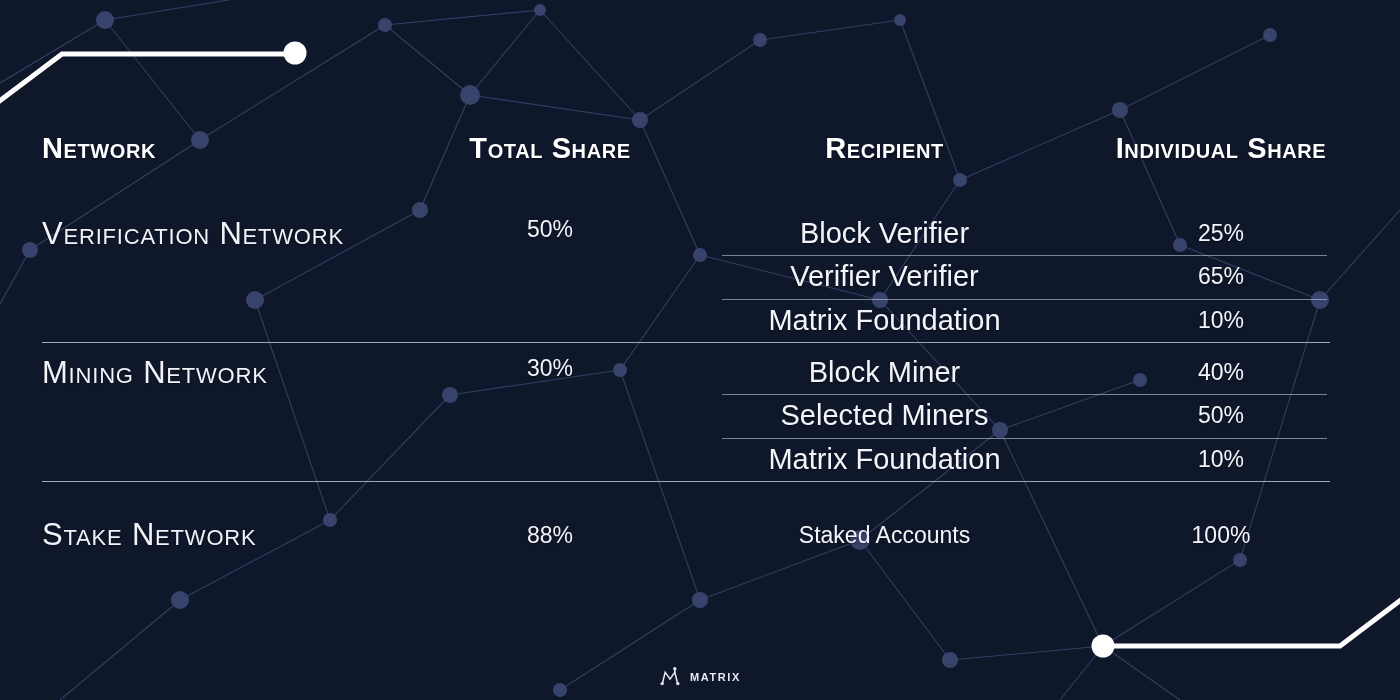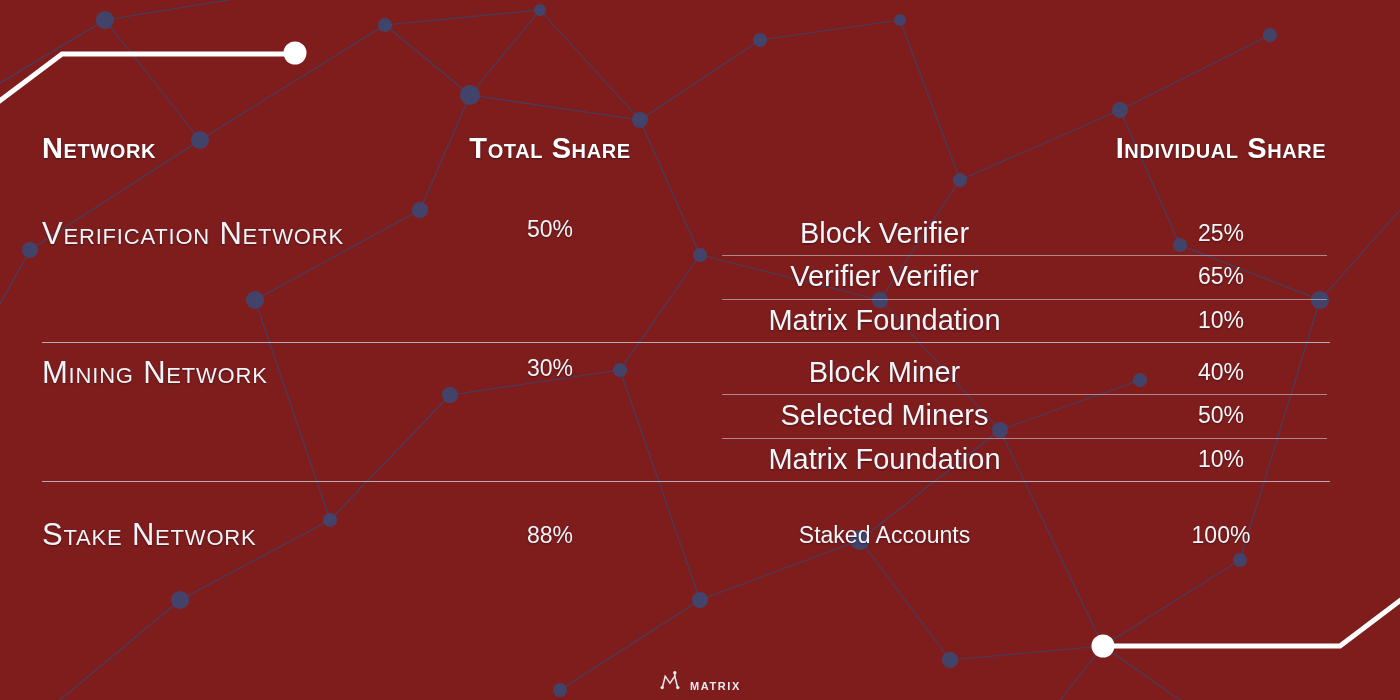--- a/index.html
+++ b/index.html
@@ -14,21 +14,21 @@
     font-family: "Liberation Sans", sans-serif;
     color: #ffffff;
     position: relative;
   }
 
   #slide {
     position: absolute;
     inset: 0;
     width: 1400px;
     height: 700px;
-    background: #7f1d1d;
+    background: #0f172a;
     overflow: hidden;
   }
 
   
   #bg-network {
     position: absolute;
     inset: 0;
     width: 1400px;
     height: 700px;
     pointer-events: none;
@@ -193,21 +193,21 @@
   #divider-1 { top: 481px; }
 
   
   #footer-logo {
     position: absolute;
     left: 0;
     top: 662px;
     width: 1400px;
     height: 30px;
     display: flex;
-    align-items: flex-end;
+    align-items: center;
     justify-content: center;
     gap: 9px;
   }
   #logo-wordmark {
     font-size: 11px;
     font-weight: bold;
     font-variant: small-caps;
     letter-spacing: 1.6px;
     color: #e8eaf2;
   }
@@ -287,20 +287,21 @@
     </g>
     <circle cx="295" cy="53" r="11.5" fill="#ffffff"></circle>
     <circle cx="1103" cy="646" r="11.5" fill="#ffffff"></circle>
   </svg>
 
   <div id="table">
 
     <div id="header-row">
       <div class="th col-network">Network</div>
       <div class="th col-total">Total Share</div>
+      <div class="th col-recipient">Recipient</div>
       <div class="th col-individual">Individual Share</div>
     </div>
 
     <div class="section" id="section-0">
       <div class="col-network">
         <span class="network-name">Verification Network</span>
       </div>
       <div class="col-total">
         <span class="total-share">50%</span>
       </div>

